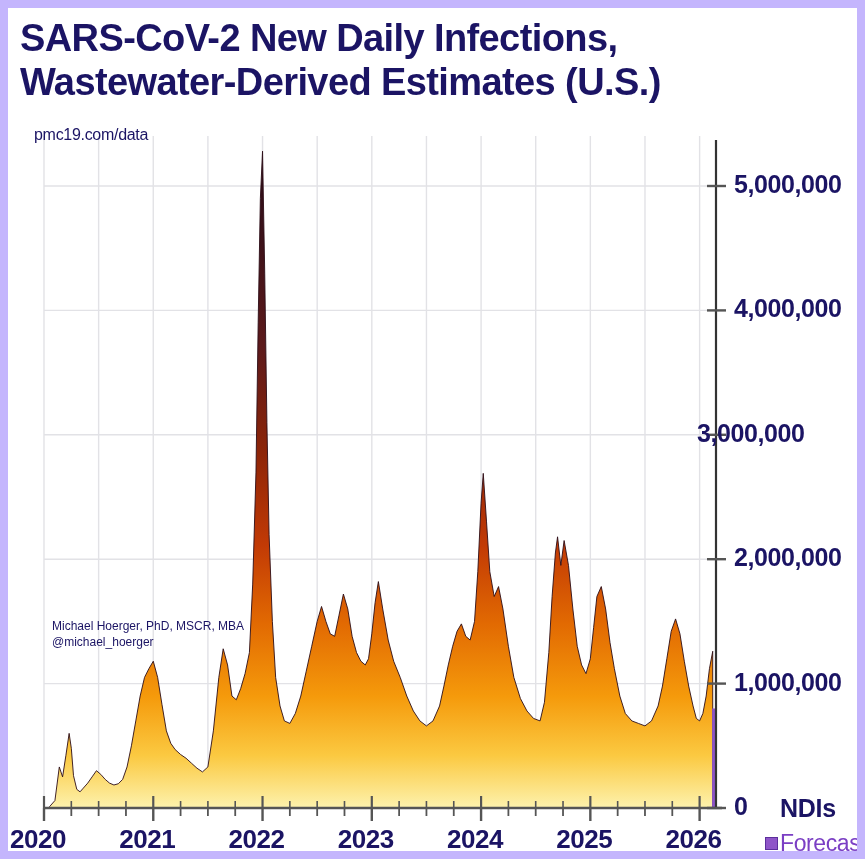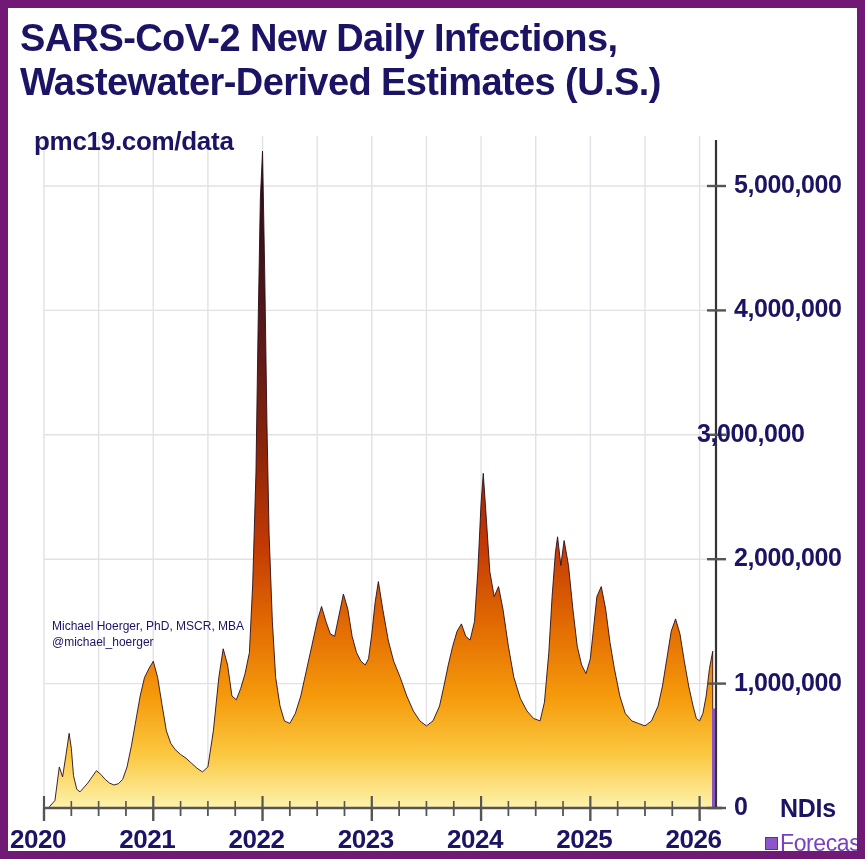--- a/index.html
+++ b/index.html
@@ -4,21 +4,21 @@
 <style>
   html, body {
     margin: 0;
     padding: 0;
     background: #ffffff;
   }
   #root {
     position: relative;
     width: 865px;
     height: 859px;
-    background: #701a75;
+    background: #c4b5fd;
     box-sizing: border-box;
     font-family: "Liberation Sans", sans-serif;
     overflow: hidden;
   }
   #canvas {
     position: absolute;
     left: 8px;
     top: 8px;
     width: 849px;
     height: 843px;
@@ -38,22 +38,22 @@
     font-weight: bold;
     line-height: 44px;
     letter-spacing: -0.6px;
     white-space: nowrap;
   }
   #source-label {
     position: absolute;
     left: 26px;
     top: 118px;
     color: #1b1464;
-    font-size: 26px;
-    font-weight: bold;
+    font-size: 16px;
+    font-weight: normal;
     letter-spacing: -0.3px;
     z-index: 6;
   }
   
   #plot-wrap {
     position: absolute;
     left: 0px;
     top: 0px;
     width: 849px;
     height: 843px;

